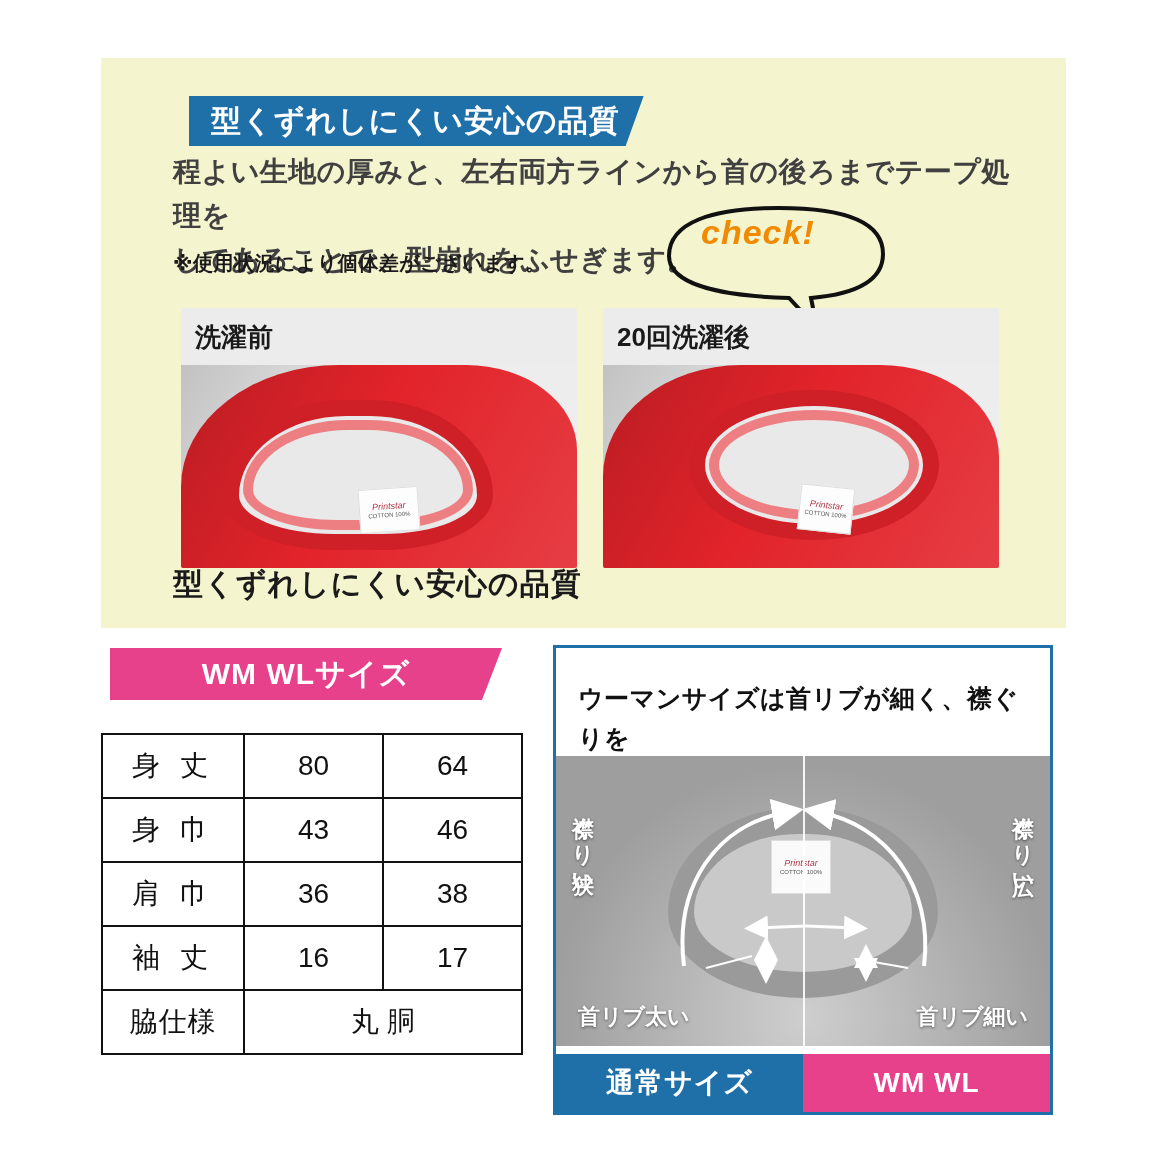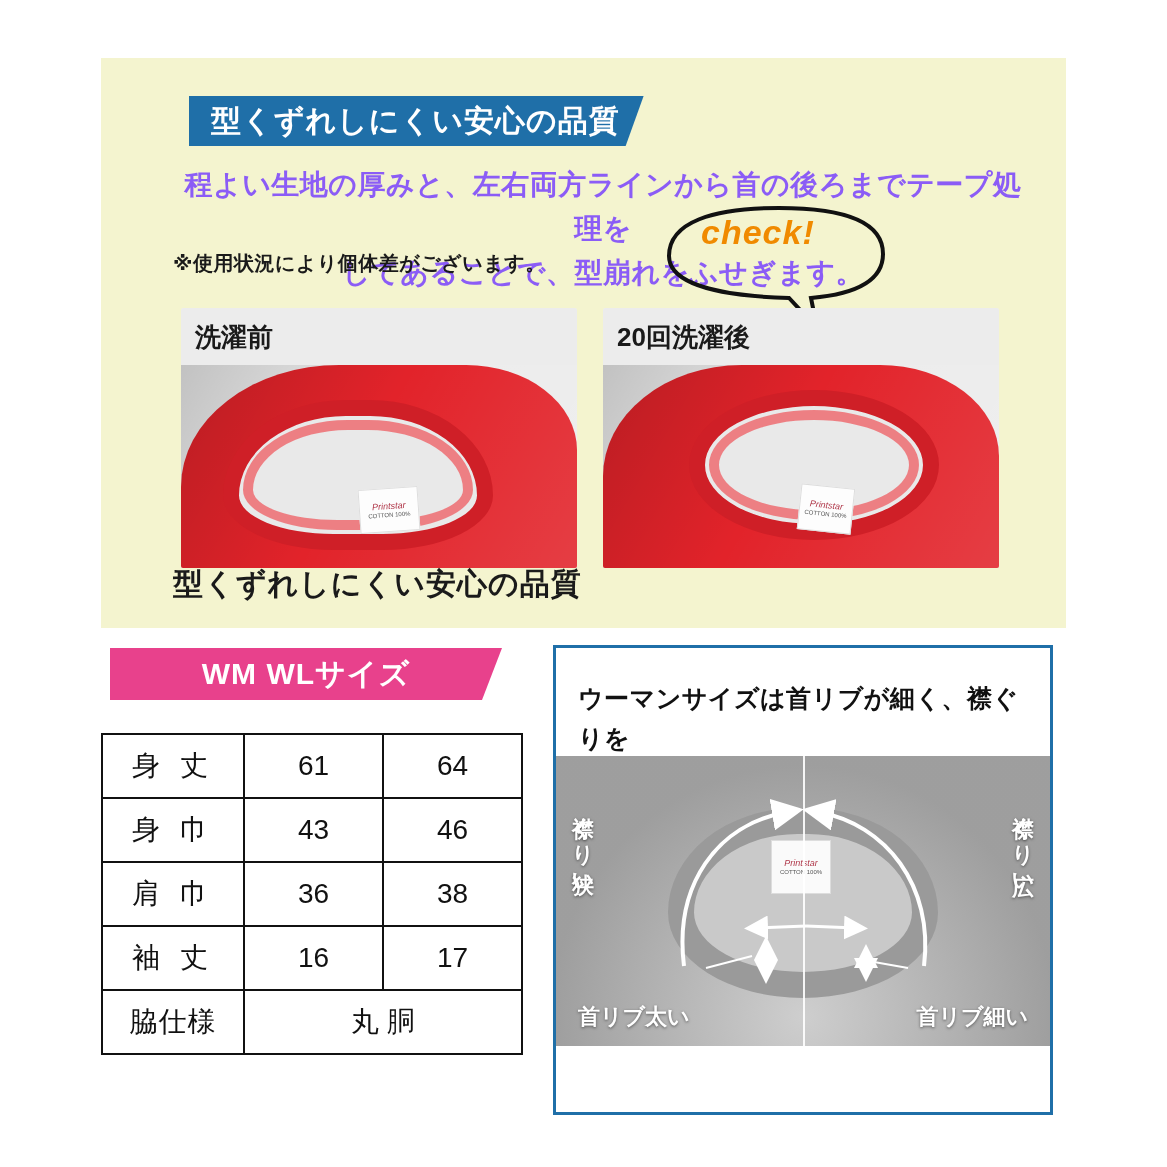--- a/index.html
+++ b/index.html
@@ -17,23 +17,22 @@
     background:#f4f4cf;
   }
   .badge-quality{
     position:absolute;left:88px;top:38px;height:50px;
     background:#1f6fa8;color:#ffffff;
     font-size:30px;font-weight:bold;line-height:50px;
     padding:0 24px 0 22px;letter-spacing:1px;
     clip-path:polygon(0 0,100% 0,calc(100% - 18px) 100%,0 100%);
   }
   .quality-text{
-    position:absolute;left:72px;top:105px;width:860px;
-    color:#8b5cf6;
-    text-align:center;
+    position:absolute;left:72px;top:92px;width:860px;
+    color:#404040;
   }
   .quality-text .line{
     font-size:28px;font-weight:bold;line-height:44px;letter-spacing:0.5px;
   }
   .quality-note{
     position:absolute;left:72px;top:192px;
     font-size:20px;font-weight:bold;color:#1a1a1a;letter-spacing:0.5px;
   }
   .check-word{
     position:absolute;left:600px;top:155px;
@@ -214,21 +213,21 @@
 
     <div class="quality-caption">型くずれしにくい安心の品質</div>
   </div>
 
   <div class="badge-size">WM WLサイズ</div>
 
   <table class="size-table">
     <tbody>
       <tr>
         <td class="rowlab">身 丈</td>
-        <td>61</td>
+        <td>80</td>
         <td>64</td>
       </tr>
       <tr>
         <td class="rowlab">身 巾</td>
         <td>43</td>
         <td>46</td>
       </tr>
       <tr>
         <td class="rowlab">肩 巾</td>
         <td>36</td>
@@ -278,15 +277,19 @@
         <path d="M150,212 L196,200" fill="none" stroke="#ffffff" stroke-width="2"></path>
         <path d="M352,212 L318,206" fill="none" stroke="#ffffff" stroke-width="2"></path>
       </svg>
 
       <div class="vlabel l">襟ぐり狭い</div>
       <div class="vlabel r">襟ぐり広い</div>
       <div class="hlabel bl">首リブ太い</div>
       <div class="hlabel br">首リブ細い</div>
     </div>
 
+    <div class="footbar">
+      <div class="half blue">通常サイズ</div>
+      <div class="half pink">WM WL</div>
+    </div>
   </div>
 
 </div>
 
 </body></html>

